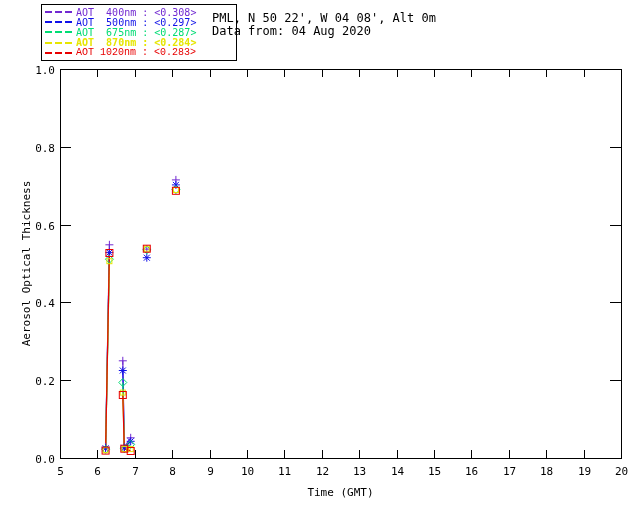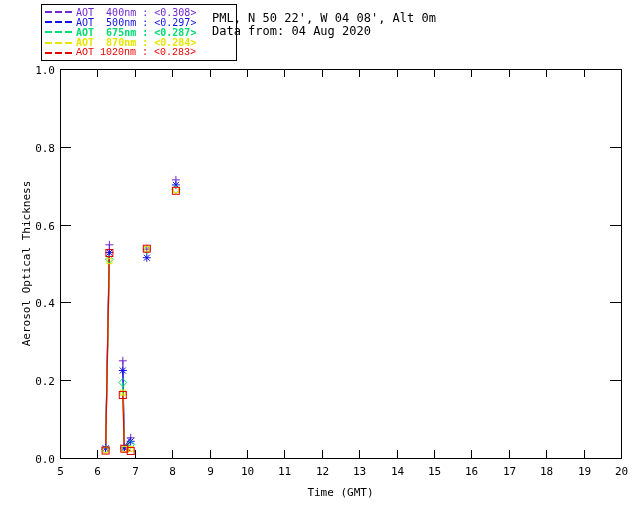--- a/index.html
+++ b/index.html
@@ -47,21 +47,21 @@
           <i style="background: rgb(17, 17, 232);"></i>
         </span>
       <span class="ltext" style="color: rgb(17, 17, 232);">AOT  500nm : &lt;0.297&gt;</span>
     </div>
     <div class="lrow">
       <span class="ldash">
           <i style="background: rgb(0, 220, 115);"></i>
           <i style="background: rgb(0, 220, 115);"></i>
           <i style="background: rgb(0, 220, 115);"></i>
         </span>
-      <span class="ltext" style="color: rgb(0, 220, 115); font-weight: bold;">AOT  675nm : &lt;0.287&gt;</span>
+      <span class="ltext" style="color: rgb(0, 220, 115);">AOT  675nm : &lt;0.287&gt;</span>
     </div>
     <div class="lrow">
       <span class="ldash">
           <i style="background: rgb(230, 230, 0);"></i>
           <i style="background: rgb(230, 230, 0);"></i>
           <i style="background: rgb(230, 230, 0);"></i>
         </span>
       <span class="ltext" style="color: rgb(230, 230, 0); font-weight: bold;">AOT  870nm : &lt;0.284&gt;</span>
     </div>
     <div class="lrow">

